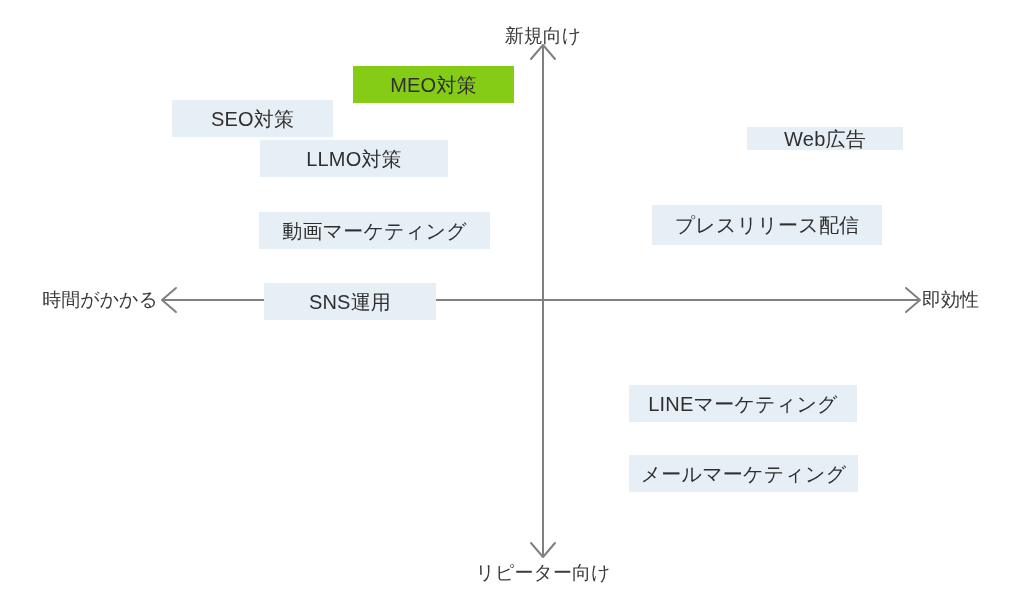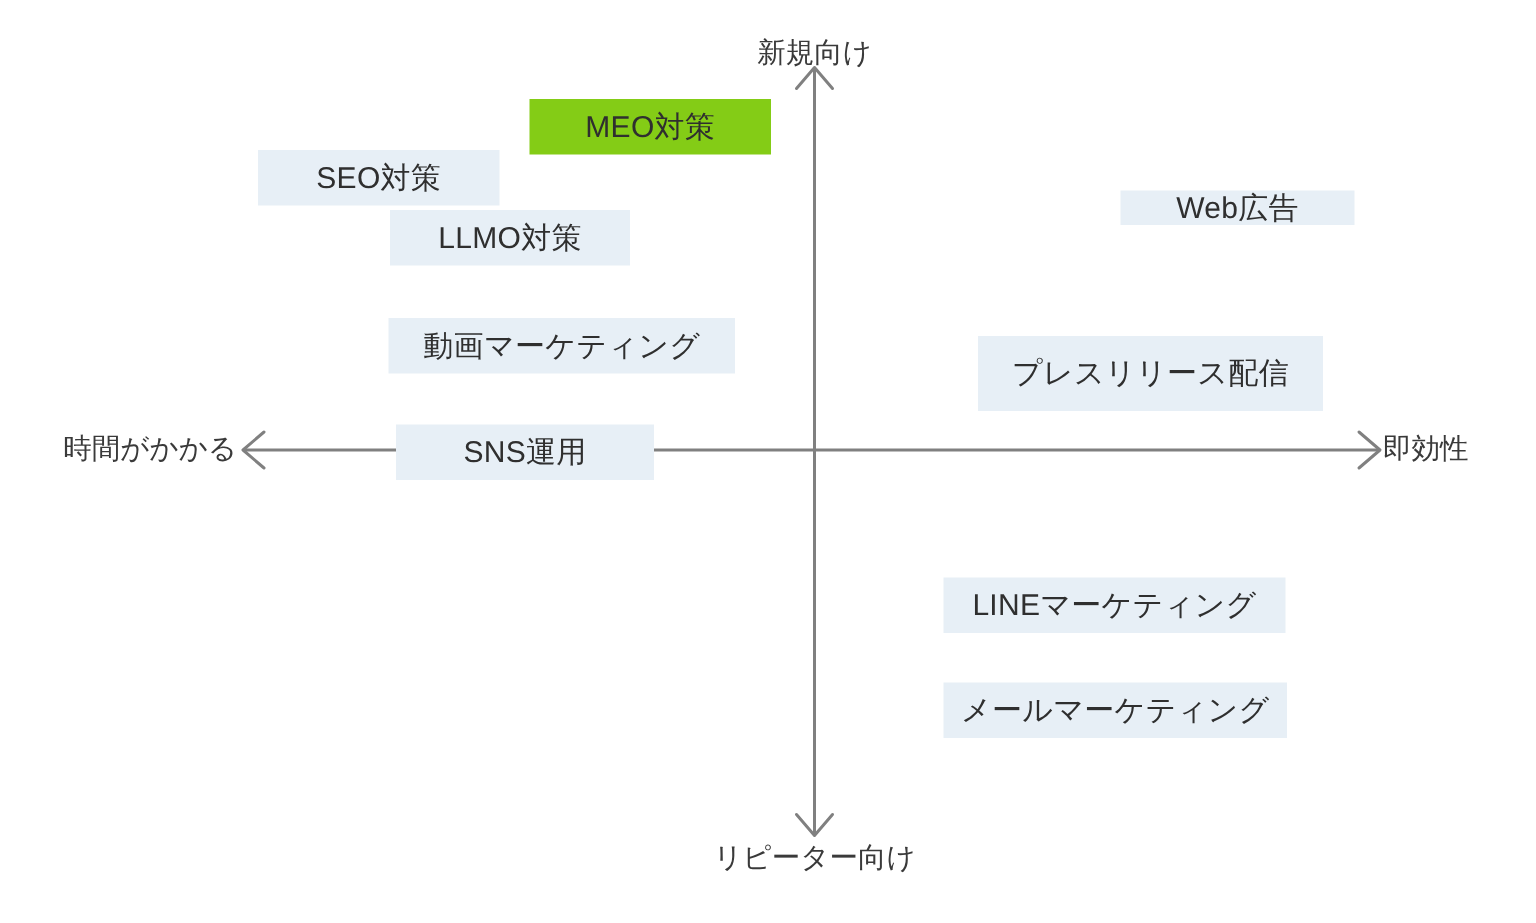--- a/index.html
+++ b/index.html
@@ -92,22 +92,22 @@
 
   <div class="axis-label" id="label-bottom">リピーター向け</div>
 
   <div class="axis-label" id="label-left">時間がかかる</div>
 
   <div class="axis-label" id="label-right">即効性</div>
 
   <div id="items-layer">
       <div class="item-box" style="left: 172px; top: 66px; width: 161px; height: 37px; background: rgb(231, 239, 246); margin-top: 34px;">SEO対策</div>
       <div class="item-box" style="left: 353px; top: 66px; width: 161px; height: 37px; background: #84cc16;">MEO対策</div>
-      <div class="item-box" style="left: 260px; top: 140px; width: 160px; height: 37px; background: rgb(231, 239, 246);">LLMO対策</div>
+      <div class="item-box" style="left: 260px; top: 140px; width: 188px; height: 37px; background: rgb(231, 239, 246);">LLMO対策</div>
       <div class="item-box" style="left: 259px; top: 212px; width: 231px; height: 37px; background: rgb(231, 239, 246);">動画マーケティング</div>
       <div class="item-box" style="left: 264px; top: 283px; width: 172px; height: 37px; background: rgb(231, 239, 246);">SNS運用</div>
       <div class="item-box" style="left: 747px; top: 127px; width: 156px; height: 23px; background: rgb(231, 239, 246);">Web広告</div>
-      <div class="item-box" style="left: 652px; top: 205px; width: 230px; height: 50px; background: rgb(231, 239, 246); margin-top: 19px;">プレスリリース配信</div>
+      <div class="item-box" style="left: 652px; top: 205px; width: 230px; height: 40px; background: rgb(231, 239, 246);">プレスリリース配信</div>
       <div class="item-box" style="left: 629px; top: 385px; width: 228px; height: 37px; background: rgb(231, 239, 246);">LINEマーケティング</div>
       <div class="item-box" style="left: 629px; top: 455px; width: 229px; height: 37px; background: rgb(231, 239, 246);">メールマーケティング</div>
     </div>
 
 </div>
 
 </body></html>

